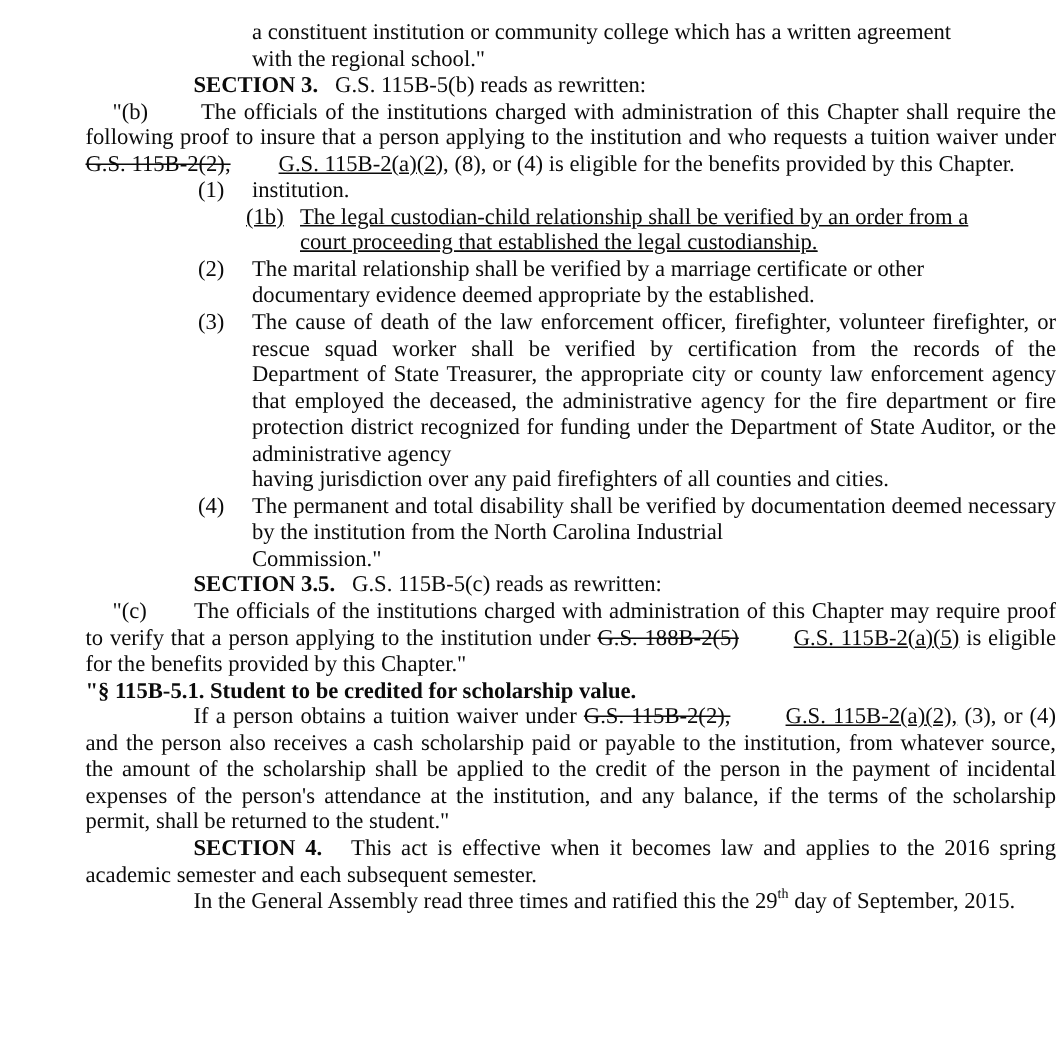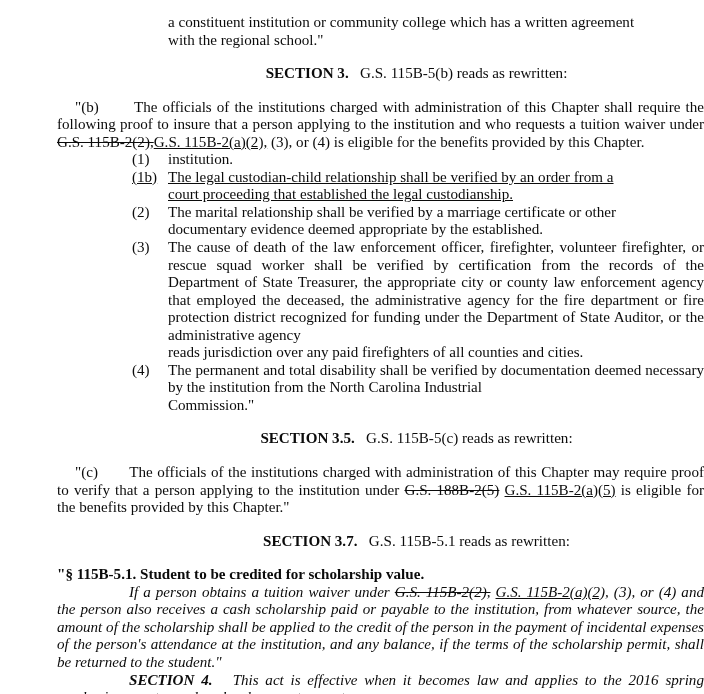--- a/index.html
+++ b/index.html
@@ -40,39 +40,38 @@
   .cont {
     margin: 0;
     padding-left: 111px;
     text-align: justify;
     text-justify: inter-word;
   }
   .cont .lastline { text-align: left; display: block; }
 
   
   .section-line {
-    margin: 16px;
+    margin: 0;
     text-indent: 72px;
-    text-align: center;
+    text-align: left;
   }
 
   
   .body-para {
     margin: 0;
     text-indent: 18px;
     text-align: justify;
     text-justify: inter-word;
   }
 
   .indent-para {
     margin: 0;
     text-indent: 72px;
     text-align: justify;
     text-justify: inter-word;
-    font-style: italic;
   }
 
   .head-para {
     margin: 0;
     text-indent: 0;
     text-align: left;
     font-weight: bold;
   }
 
   
@@ -97,20 +96,21 @@
     display: block;
     text-align: left;
   }
 
   
   .del {
     text-decoration: line-through;
   }
   .ins {
     text-decoration: underline;
+    margin-left: 32px;
   }
   .u-all {
     text-decoration: underline;
   }
   .u-all .lastline { text-decoration: underline; }
 
   b, .bold { font-weight: bold; }
 
   sup {
     font-size: 0.62em;
@@ -133,21 +133,21 @@
 
     <div class="section-line">
       <b>SECTION 3.</b>
       <span class="spc">&nbsp;</span>
       <span>G.S. 115B-5(b) reads as rewritten:</span>
     </div>
 
     <div class="body-para">
       <span>"(b)</span>
       <span>&nbsp;&nbsp;&nbsp;&nbsp;&nbsp;</span>
-      <span>The officials of the institutions charged with administration of this Chapter shall require the following proof to insure that a person applying to the institution and who requests a tuition waiver under </span><span class="del">G.S. 115B-2(2),</span><span class="ins">G.S. 115B-2(a)(2),</span><span> (3), or (4) is eligible for the benefits provided by this Chapter.</span>
+      <span>The officials of the institutions charged with administration of this Chapter shall require the following proof to insure that a person applying to the institution and who requests a tuition waiver under </span><span class="del">G.S. 115B-2(2),</span><span class="ins">G.S. 115B-2(a)(2),</span><span> (8), or (4) is eligible for the benefits provided by this Chapter.</span>
     </div>
 
     <div class="list-item">
       <span class="list-num">(1)</span>
       <span class="list-text">
         <span class="lastline">institution.</span>
       </span>
     </div>
 
 
@@ -164,21 +164,21 @@
       <span class="list-text">
         <span>The marital relationship shall be verified by a marriage certificate or other</span>
         <span class="lastline">documentary evidence deemed appropriate by the established.</span>
       </span>
     </div>
 
     <div class="list-item">
       <span class="list-num">(3)</span>
       <span class="list-text">
         <span>The cause of death of the law enforcement officer, firefighter, volunteer firefighter, or rescue squad worker shall be verified by certification from the records of the Department of State Treasurer, the appropriate city or county law enforcement agency that employed the deceased, the administrative agency for the fire department or fire protection district recognized for funding under the Department of State Auditor, or the administrative agency</span>
-        <span class="lastline">reads jurisdiction over any paid firefighters of all counties and cities.</span>
+        <span class="lastline">having jurisdiction over any paid firefighters of all counties and cities.</span>
       </span>
     </div>
 
     <div class="list-item">
       <span class="list-num">(4)</span>
       <span class="list-text">
         <span>The permanent and total disability shall be verified by documentation deemed necessary by the institution from the North Carolina Industrial</span>
         <span class="lastline">Commission."</span>
       </span>
     </div>
@@ -188,25 +188,20 @@
       <span class="spc">&nbsp;</span>
       <span>G.S. 115B-5(c) reads as rewritten:</span>
     </div>
 
     <div class="body-para">
       <span>"(c)</span>
       <span>&nbsp;&nbsp;&nbsp;&nbsp;&nbsp;</span>
       <span>The officials of the institutions charged with administration of this Chapter may require proof to verify that a person applying to the institution under </span><span class="del">G.S. 188B-2(5)</span> <span class="ins">G.S. 115B-2(a)(5)</span><span> is eligible for the benefits provided by this Chapter."</span>
     </div>
 
-    <div class="section-line">
-      <b>SECTION 3.7.</b>
-      <span class="spc">&nbsp;</span>
-      <span>G.S. 115B-5.1 reads as rewritten:</span>
-    </div>
 
     <div class="head-para">"§ 115B-5.1.  Student to be credited for scholarship value.</div>
 
     <div class="indent-para">
       <span>If a person obtains a tuition waiver under </span><span class="del">G.S. 115B-2(2),</span> <span class="ins">G.S. 115B-2(a)(2),</span><span> (3), or (4) and the person also receives a cash scholarship paid or payable to the institution, from whatever source, the amount of the scholarship shall be applied to the credit of the person in the payment of incidental expenses of the person's attendance at the institution, and any balance, if the terms of the scholarship permit, shall be returned to the student."</span>
     </div>
 
     <div class="indent-para">
       <b>SECTION 4.</b>
       <span class="spc">&nbsp;</span>

